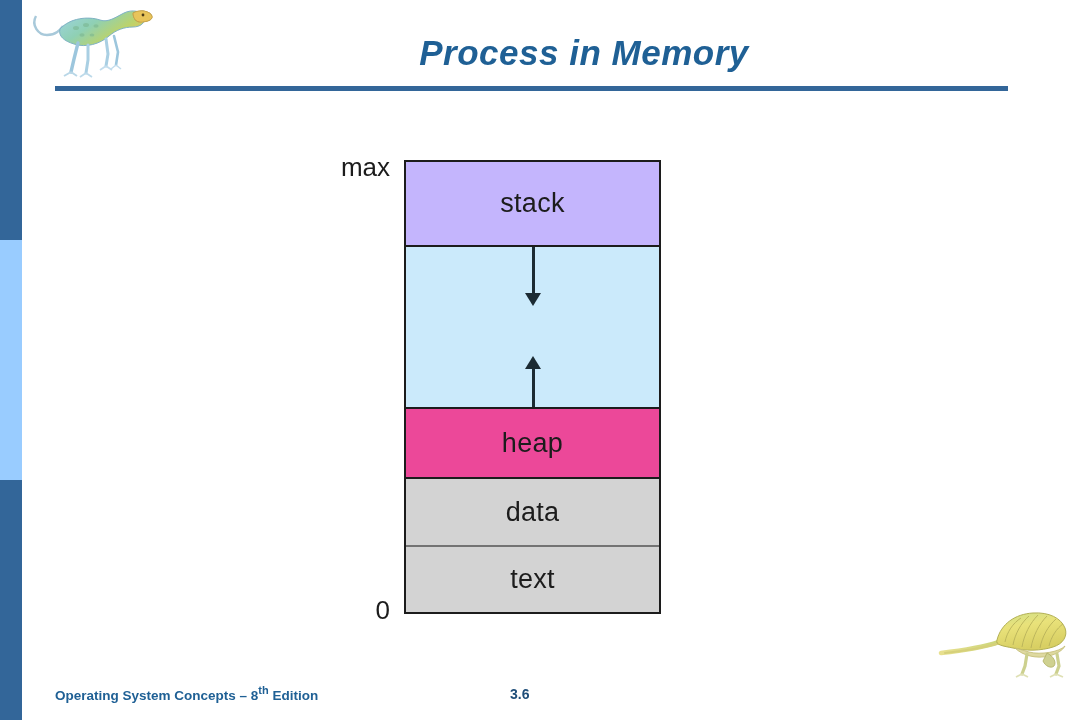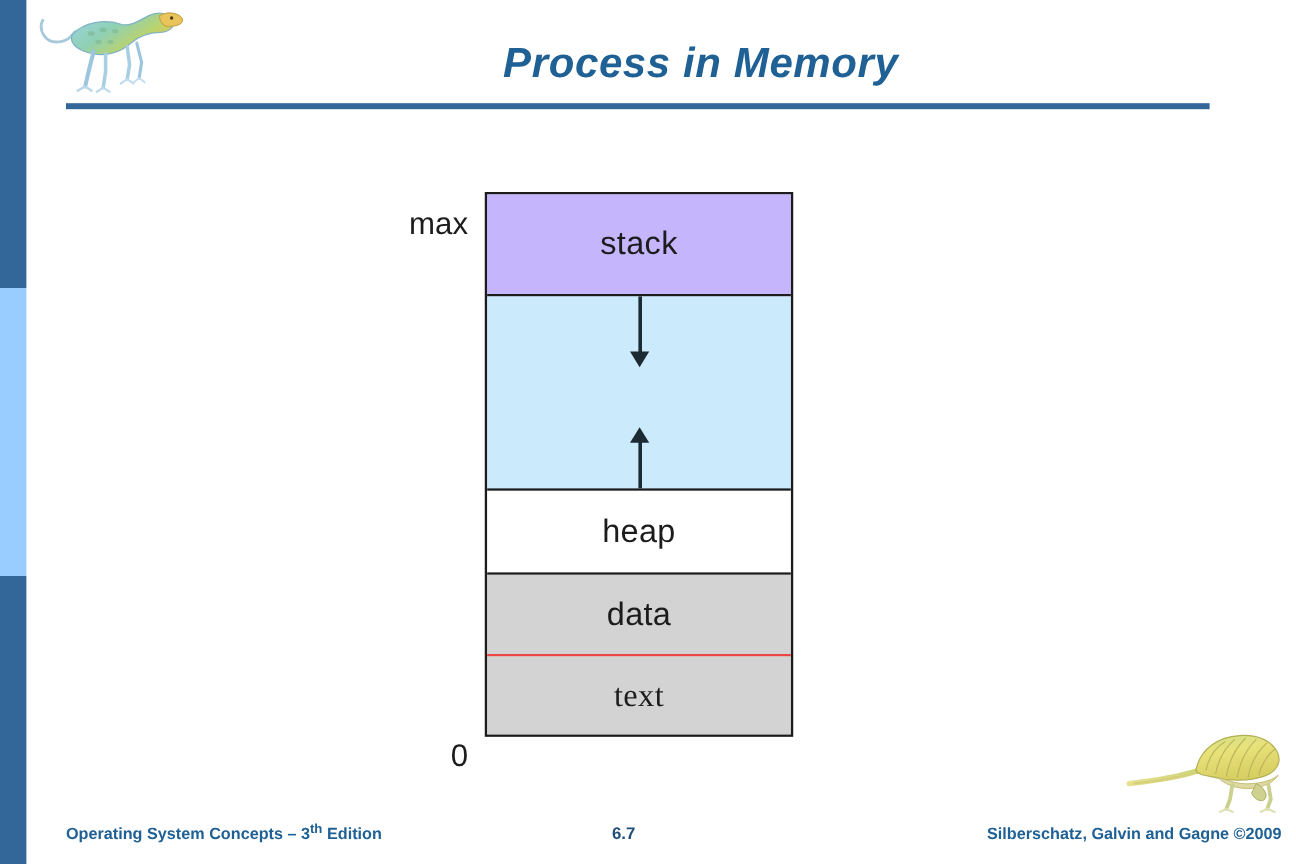--- a/index.html
+++ b/index.html
@@ -107,27 +107,26 @@
   #seg-heap {
     top: 247px;
     height: 70px;
     background: #d3d3d3;
     border-bottom: 2px solid #1c1c1c;
   }
   #seg-data {
     top: 317px;
     height: 68px;
     background: #d3d3d3;
-    border-bottom: 2px solid #ef4444;
+    border-bottom: 2px solid #737373;
   }
   #seg-text {
     top: 385px;
     height: 65px;
     background: #d3d3d3;
-    font-family: Liberation Serif, serif;
   }
 
   
   .mem-arrow { position: absolute; left: 50%; margin-left: -1px; }
   #arrow-stack-down { top: 0px;  height: 48px; width: 3px; background: #1c2b33; }
   #arrow-stack-down::after {
     content: "";
     position: absolute;
     left: -7px; bottom: -11px;
     width: 0; height: 0;
@@ -144,21 +143,20 @@
     border-left: 8.5px solid transparent;
     border-right: 8.5px solid transparent;
     border-bottom: 13px solid #1c2b33;
   }
 
   .axis-label {
     position: absolute;
     font-size: 26px;
     color: #1c1c1c;
     text-align: right;
-    margin-top: 19px;
   }
   #label-max { left: 0px; top: 7px;   width: 80px; }
   #label-zero { left: 0px; top: 450px; width: 80px; }
 
   
   #slide-footer {
     position: absolute;
     left: 0; bottom: 0;
     width: 1080px; height: 60px;
   }
@@ -265,44 +263,43 @@
 
     <div class="mem-seg" id="seg-stack" style="background: #c4b5fd;">
       <span>stack</span>
     </div>
 
     <div class="mem-seg" id="seg-free" style="background: rgb(203, 234, 251);">
       <div class="mem-arrow" id="arrow-stack-down"></div>
       <div class="mem-arrow" id="arrow-heap-up"></div>
     </div>
 
-    <div class="mem-seg" id="seg-heap" style="background: #ffffff;">
+    <div class="mem-seg" id="seg-heap" style="background: #ec4899;">
       <span>heap</span>
     </div>
 
     <div class="mem-seg" id="seg-data" style="background: rgb(211, 211, 211);">
       <span>data</span>
     </div>
 
     <div class="mem-seg" id="seg-text" style="background: rgb(211, 211, 211);">
       <span>text</span>
     </div>
 
   </div>
 </div>
 
 <div id="slide-footer">
 
   <div id="footer-left">
-    <span>Operating System Concepts – 3</span><sup>th</sup><span> Edition</span>
+    <span>Operating System Concepts – 8</span><sup>th</sup><span> Edition</span>
   </div>
 
-  <div id="footer-page">6.7</div>
-
-  <div id="footer-right">Silberschatz, Galvin and Gagne ©2009</div>
+  <div id="footer-page">3.6</div>
+
 
   <div id="footer-logo">
     <svg viewBox="0 0 135 72" width="135" height="72" xmlns="http://www.w3.org/2000/svg">
       <defs>
         <linearGradient id="sailGrad" x1="0" y1="0" x2="0.3" y2="1">
           <stop offset="0%" stop-color="#cfe08a"></stop>
           <stop offset="40%" stop-color="#e9e27a"></stop>
           <stop offset="100%" stop-color="#d8cf63"></stop>
         </linearGradient>
         <linearGradient id="tailGrad" x1="0" y1="0" x2="1" y2="0">

